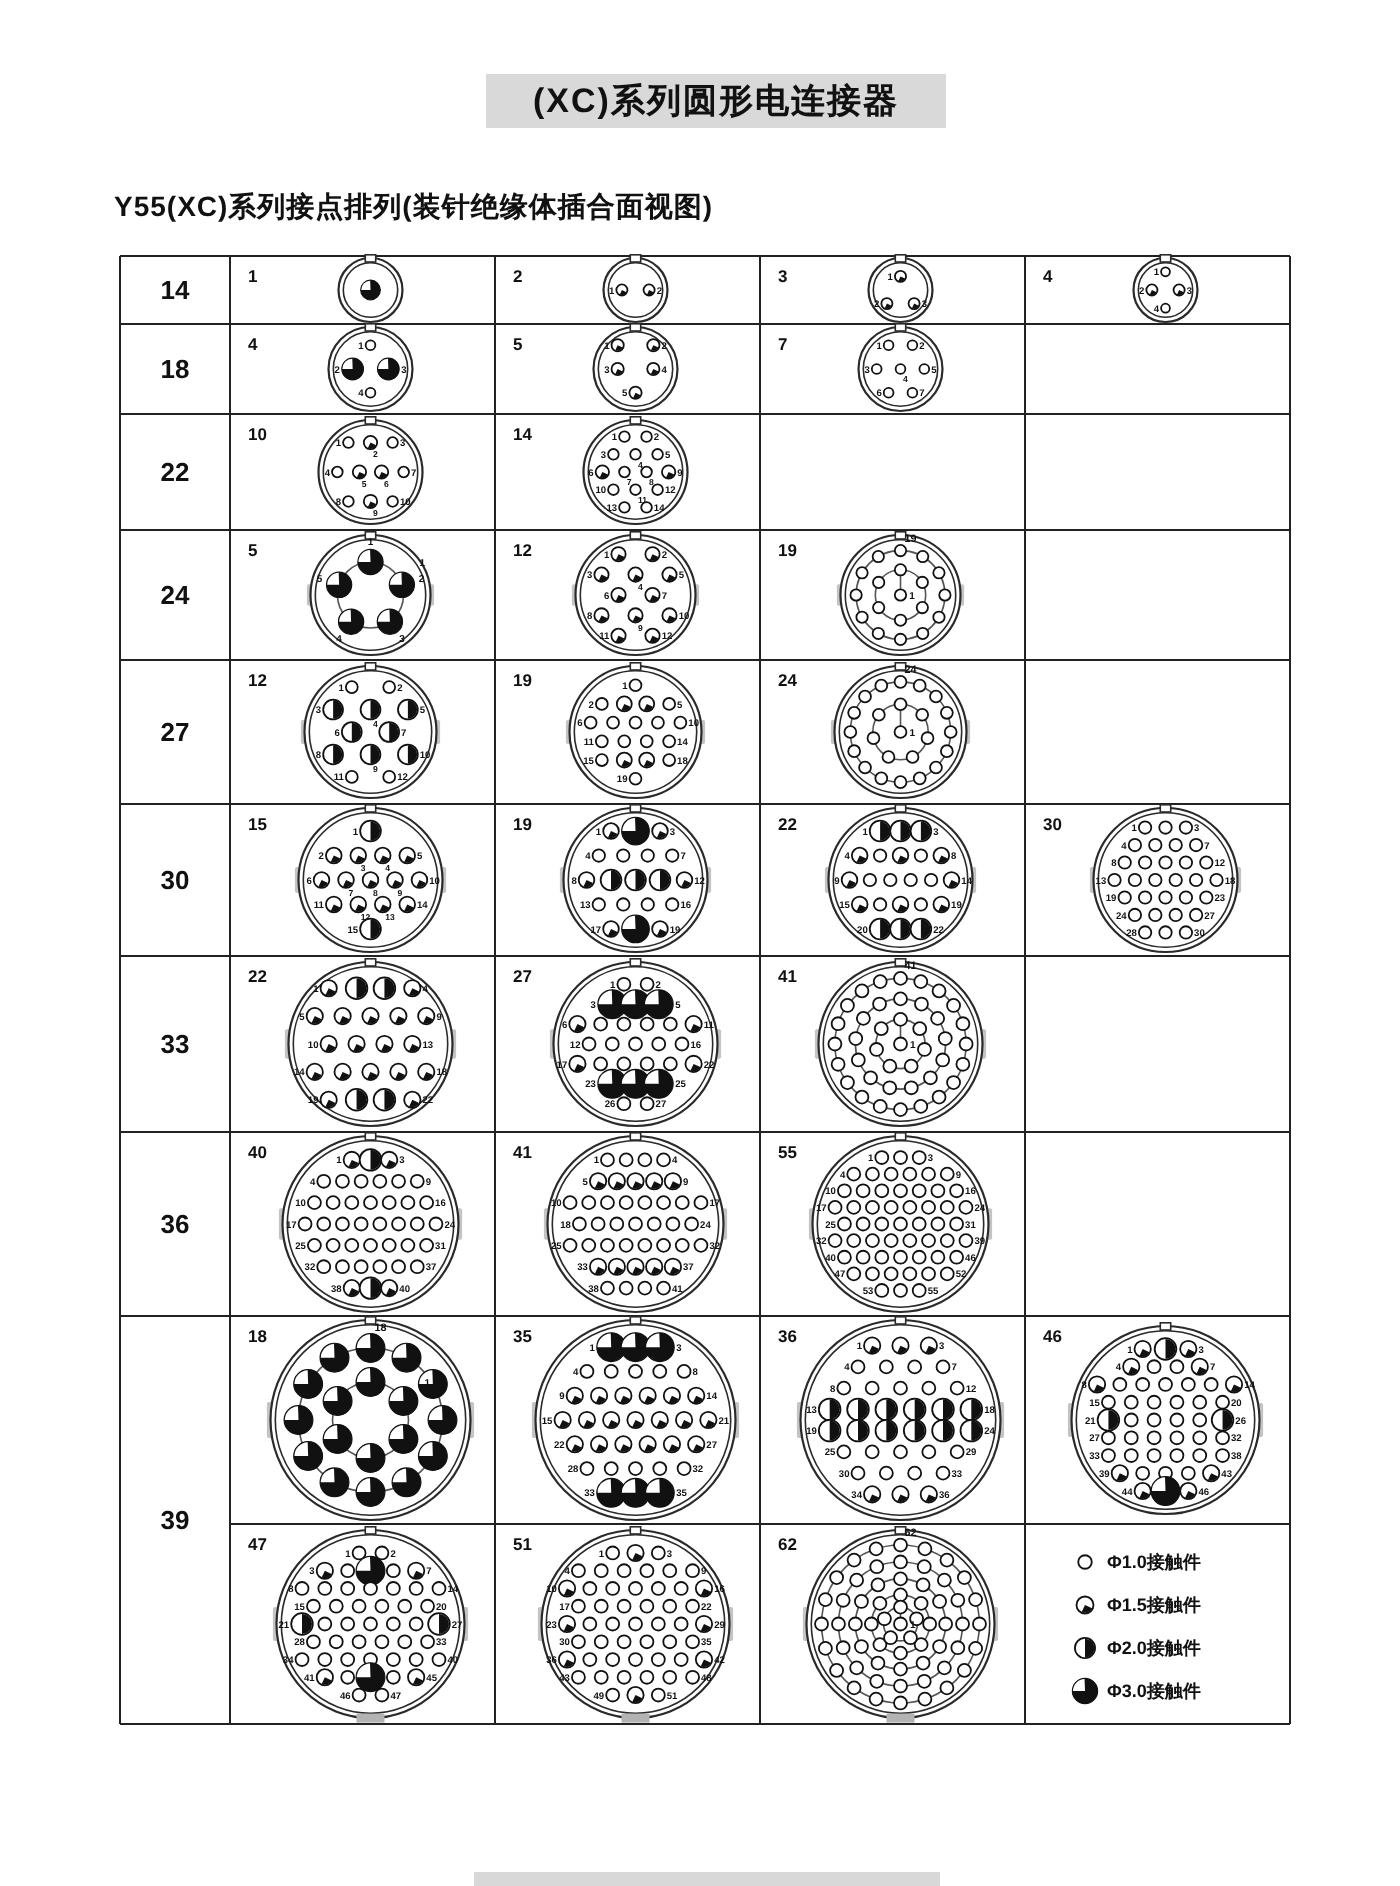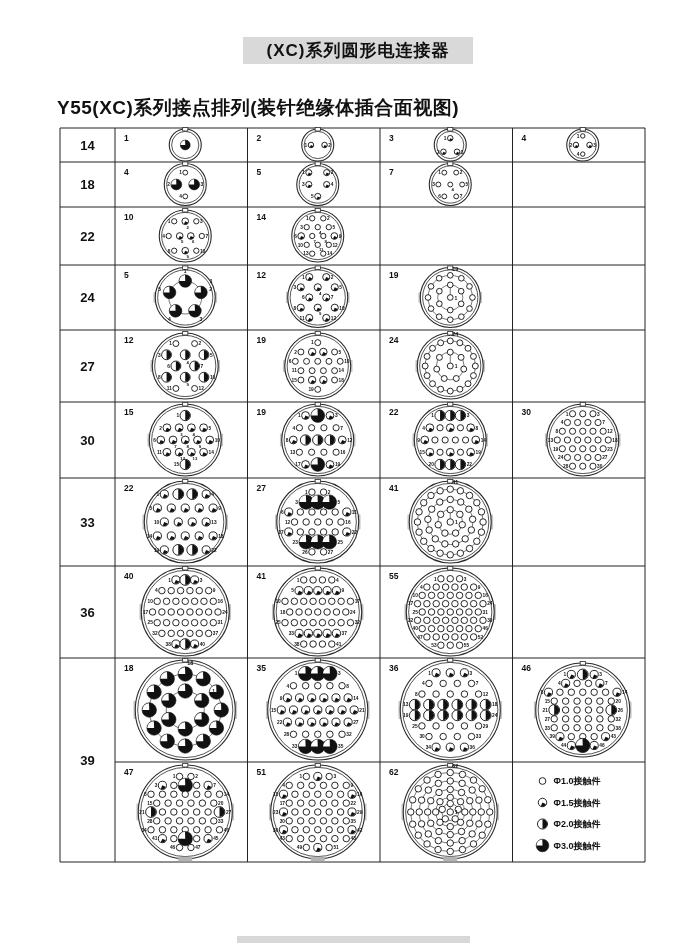--- a/index.html
+++ b/index.html
@@ -1,21 +1,21 @@
 <!DOCTYPE html>
 <html><head>
 <meta charset="utf-8">
 <style>
   html,body{margin:0;padding:0;background:#ffffff;}
   .page{position:relative;width:700px;height:943px;background:#fff;
         font-family:"Liberation Sans", sans-serif;overflow:hidden;color:#111;}
   .title{position:absolute;left:243px;top:37px;width:230px;height:27px;
          background:#d9d9d9;font-size:17px;font-weight:bold;text-align:center;
          line-height:27px;letter-spacing:1px;}
-  .subtitle{position:absolute;left:57px;top:95px;font-size:19px;font-weight:bold;
+  .subtitle{position:absolute;left:57px;top:95px;font-size:14px;font-weight:bold;
             letter-spacing:.5px;text-align:center;}
   #diagram{position:absolute;left:0;top:0;}
   .footer-bar{position:absolute;left:237px;top:936px;width:233px;height:7px;background:#d8d8d8;}
 </style>
 </head>
 <body>
 
 <div class="page">
   <div class="title">(XC)系列圆形电连接器</div>
   <div class="subtitle">Y55(XC)系列接点排列(装针绝缘体插合面视图)</div>

